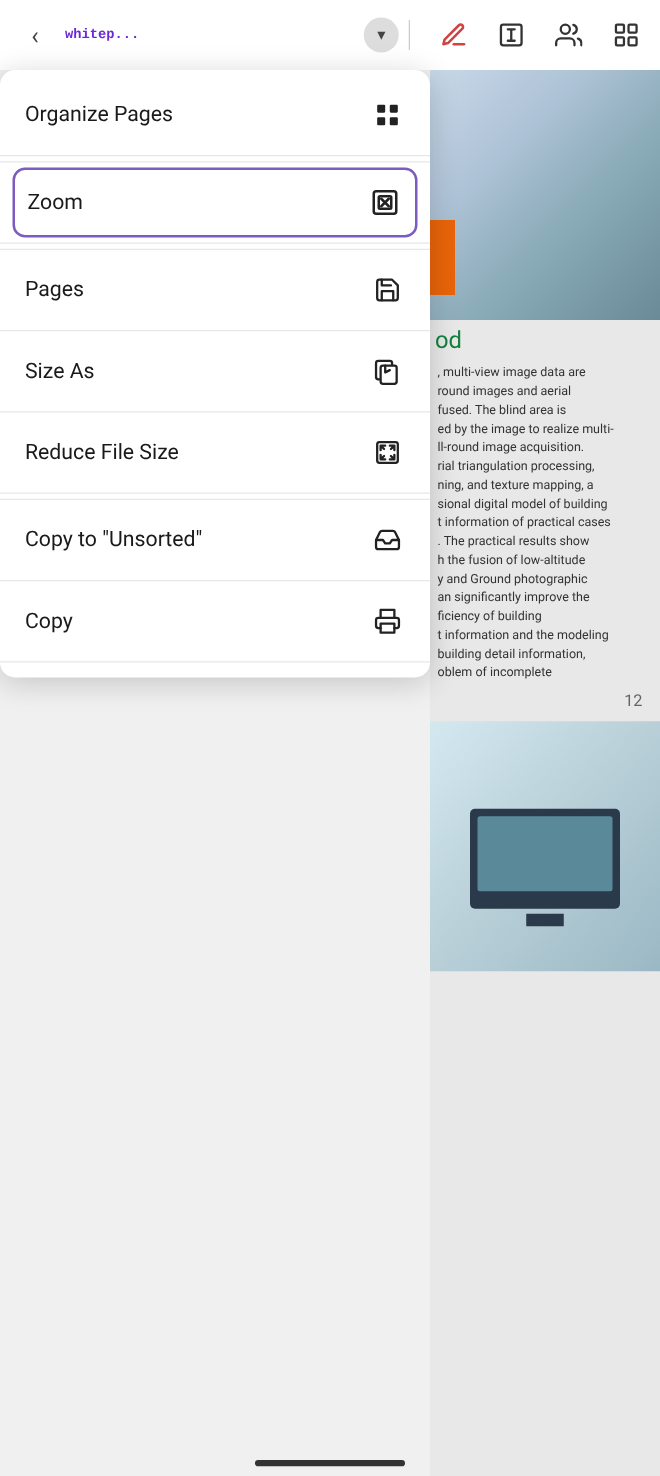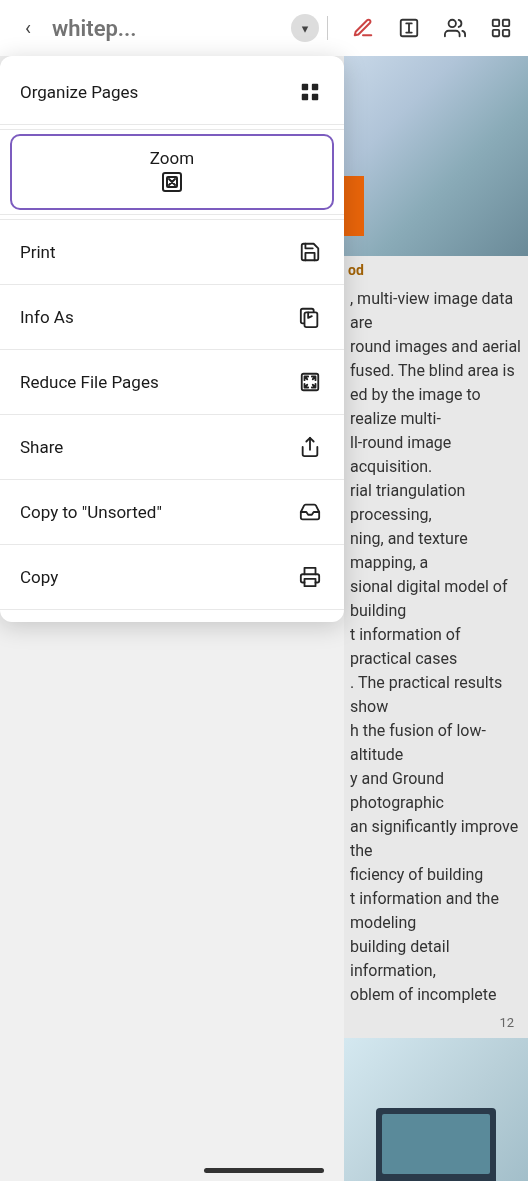--- a/index.html
+++ b/index.html
@@ -30,24 +30,25 @@
       height: 32px;
       display: flex;
       align-items: center;
       justify-content: center;
       cursor: pointer;
       font-size: 20px;
       color: #444;
     }
 
     .header-title {
-      font-size: 22px;
+      font-size: 11px;
       font-weight: 600;
-      color: #737373;
+      color: #6d28d9;
       flex: 1;
+      font-family: Liberation Mono, monospace;
     }
 
     .header-dropdown {
       width: 28px;
       height: 28px;
       border-radius: 50%;
       background: #ddd;
       display: flex;
       align-items: center;
       justify-content: center;
@@ -101,21 +102,20 @@
       cursor: pointer;
       background: transparent;
       transition: background 0.15s;
     }
 
     .menu-item.active {
       border: 2px solid #7c5cbf;
       border-radius: 8px;
       margin: 2px 8px;
       padding: 12px 12px;
-      flex-direction: column;
     }
 
     .menu-item-label {
       font-size: 17px;
       color: #1a1a1a;
       font-weight: 400;
     }
 
     .menu-item-icon {
       width: 28px;
@@ -182,21 +182,21 @@
       left: 0;
       bottom: 20px;
       width: 20px;
       height: 60px;
       background: #e8640a;
     }
 
     
     .page-text {
       padding: 8px 6px;
-      font-size: 16px;
+      font-size: 10px;
       color: #333;
       line-height: 1.5;
     }
 
     .bottom-image-content {
       width: 100%;
       height: 100%;
       background: linear-gradient(to bottom, #e0edf5 0%, #c8dce8 40%, #a0b8c8 80%);
       display: flex;
       align-items: center;
@@ -296,21 +296,21 @@
   </div>
 </div>
 
 <div class="page-content">
   <div class="page-bg">
     <div class="page-number">12</div>
     <div class="page-img-top">
       <div class="page-img-orange-bar"></div>
     </div>
     <div style="position:relative; padding: 4px 4px 0 4px;">
-      <span style="font-size:14px; font-weight:bold; color:#a16207;">od</span>
+      <span style="font-size:19px; font-weight:normal; color:#15803d;">od</span>
     </div>
     <div class="page-text" style="white-space: pre-line;">, multi-view image data are
 round images and aerial
 fused. The blind area is
 ed by the image to realize multi-
 ll-round image acquisition.
 rial triangulation processing,
 ning, and texture mapping, a
 sional digital model of building
 t information of practical cases
@@ -369,70 +369,60 @@
       </svg>
     </div>
   </div>
 
   <div class="menu-separator"></div>
 
 
   <div class="menu-separator"></div>
 
   <div class="menu-item">
-    <span class="menu-item-label">Print</span>
+    <span class="menu-item-label">Pages</span>
     <div class="menu-item-icon">
       <svg width="22" height="22" viewBox="0 0 24 24" fill="none" stroke="#222" stroke-width="2" stroke-linecap="round" stroke-linejoin="round">
         <path d="M19 21H5a2 2 0 01-2-2V5a2 2 0 012-2h11l5 5v11a2 2 0 01-2 2z"></path>
         <polyline points="17 21 17 13 7 13 7 21"></polyline>
         <polyline points="7 3 7 8 15 8"></polyline>
       </svg>
     </div>
   </div>
 
   <div class="menu-separator"></div>
 
   <div class="menu-item">
-    <span class="menu-item-label">Info As</span>
+    <span class="menu-item-label">Size As</span>
     <div class="menu-item-icon">
       <svg width="22" height="22" viewBox="0 0 24 24" fill="none" stroke="#222" stroke-width="2" stroke-linecap="round" stroke-linejoin="round">
         <rect x="2" y="3" width="14" height="16" rx="2"></rect>
         <rect x="6" y="7" width="14" height="16" rx="2" fill="white" stroke="#222"></rect>
         <polyline points="10 7 10 13 14 11"></polyline>
       </svg>
     </div>
   </div>
 
   <div class="menu-separator"></div>
 
   <div class="menu-item">
-    <span class="menu-item-label">Reduce File Pages</span>
+    <span class="menu-item-label">Reduce File Size</span>
     <div class="menu-item-icon">
       <svg width="22" height="22" viewBox="0 0 24 24" fill="none" stroke="#222" stroke-width="2" stroke-linecap="round" stroke-linejoin="round">
         <rect x="3" y="3" width="18" height="18" rx="2"></rect>
         <path d="M9 9l-3-3m0 0h4m-4 0v4"></path>
         <path d="M15 15l3 3m0 0h-4m4 0v-4"></path>
         <path d="M15 9l3-3m0 0v4m0-4h-4"></path>
         <path d="M9 15l-3 3m0 0v-4m0 4h4"></path>
       </svg>
     </div>
   </div>
 
   <div class="menu-separator"></div>
 
-  <div class="menu-item">
-    <span class="menu-item-label">Share</span>
-    <div class="menu-item-icon">
-      <svg width="22" height="22" viewBox="0 0 24 24" fill="none" stroke="#222" stroke-width="2" stroke-linecap="round" stroke-linejoin="round">
-        <path d="M4 12v8a2 2 0 002 2h12a2 2 0 002-2v-8"></path>
-        <polyline points="16 6 12 2 8 6"></polyline>
-        <line x1="12" y1="2" x2="12" y2="15"></line>
-      </svg>
-    </div>
-  </div>
 
   <div class="menu-separator"></div>
 
   <div class="menu-item">
     <span class="menu-item-label">Copy to "Unsorted"</span>
     <div class="menu-item-icon">
       <svg width="22" height="22" viewBox="0 0 24 24" fill="none" stroke="#222" stroke-width="2" stroke-linecap="round" stroke-linejoin="round">
         <polyline points="22 12 16 12 14 15 10 15 8 12 2 12"></polyline>
         <path d="M5.45 5.11L2 12v6a2 2 0 002 2h16a2 2 0 002-2v-6l-3.45-6.89A2 2 0 0016.76 4H7.24a2 2 0 00-1.79 1.11z"></path>
       </svg>

